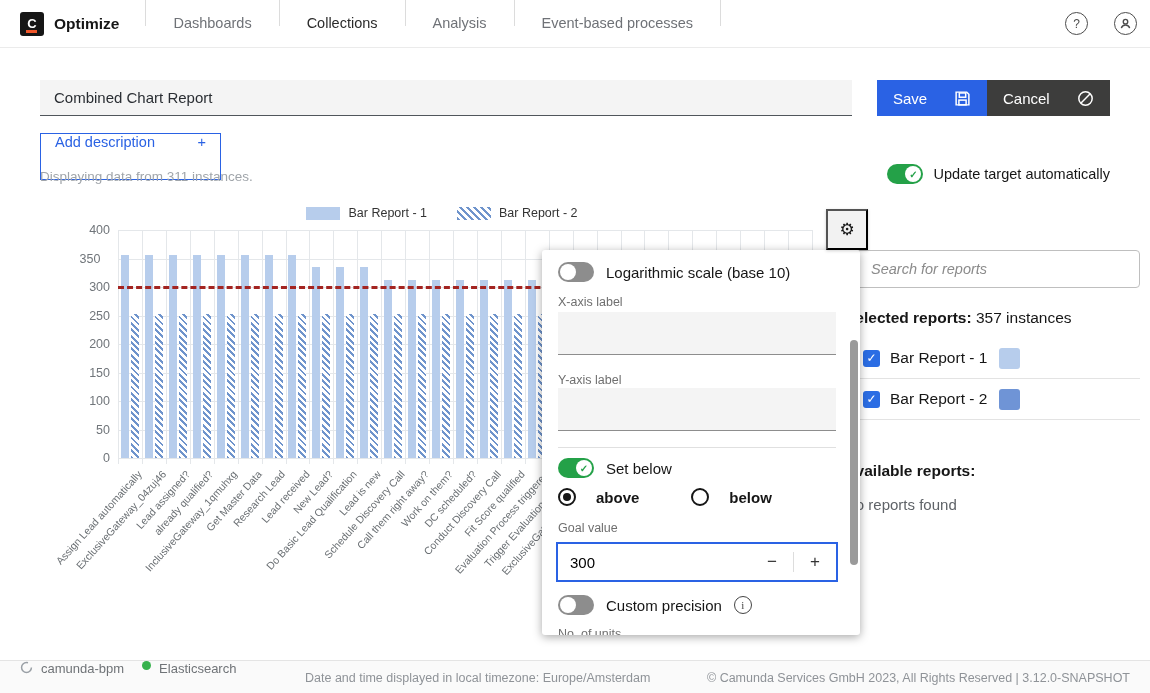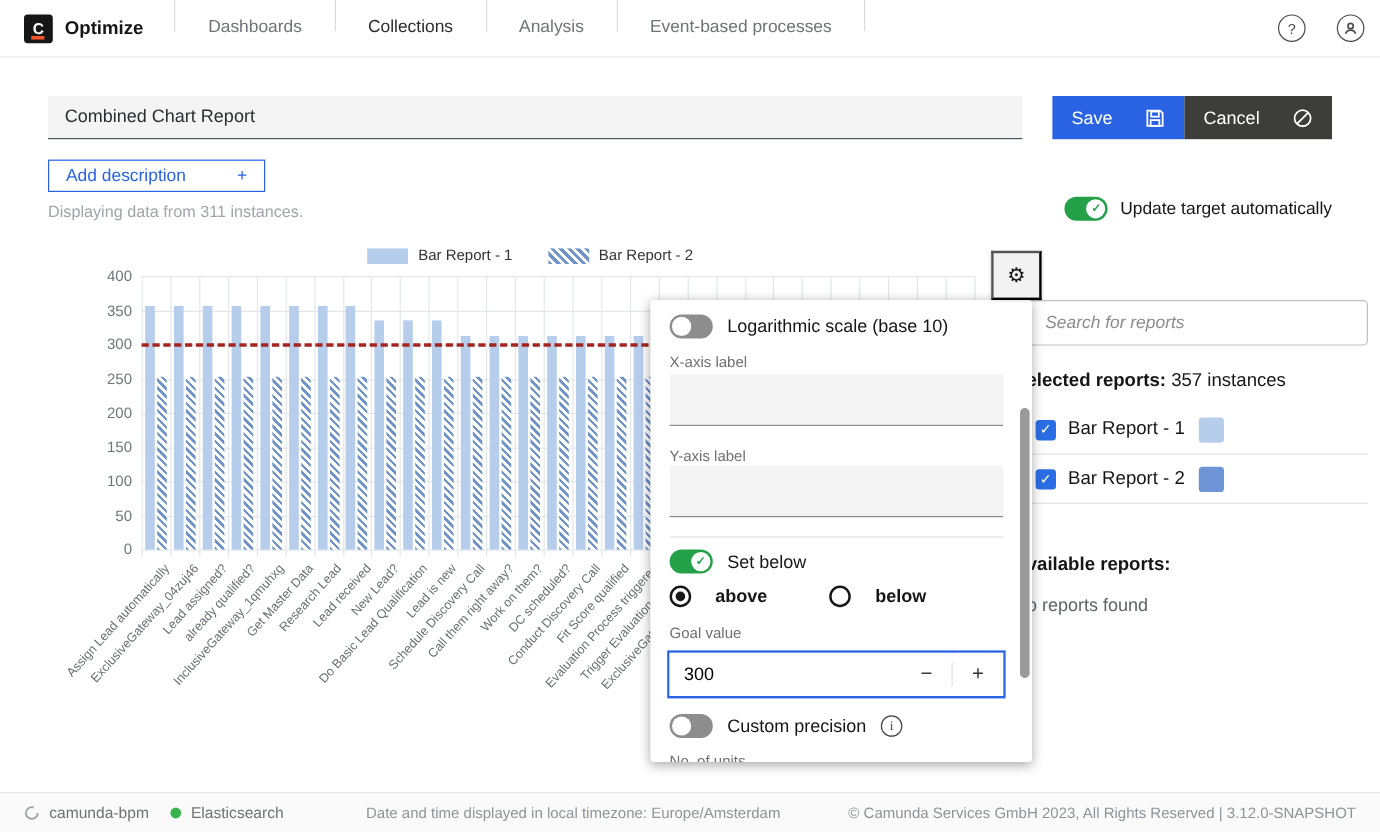--- a/index.html
+++ b/index.html
@@ -24,22 +24,22 @@
     display:flex;align-items:center;justify-content:center;font-size:12px;color:#4c4c4c;cursor:pointer;}
   
   .title-input{position:absolute;left:40px;top:80px;width:812px;height:36px;background:#f4f4f4;
     border:none;border-bottom:1px solid #50565b;font-size:15px;color:#2a2e33;
     padding:0 14px;font-family:"Liberation Sans",sans-serif;box-sizing:border-box;}
   .btn{position:absolute;top:80px;height:36px;border:none;color:#fff;font-size:15px;
     display:flex;align-items:center;justify-content:space-between;cursor:pointer;
     font-family:"Liberation Sans",sans-serif;box-sizing:border-box;padding:0 16px;}
   .btn-save{left:877px;width:110px;background:#2a62e4;}
   .btn-cancel{left:987px;width:123px;background:#3d3d3c;}
-  .add-desc{position:absolute;left:40px;top:133px;width:181px;height:27px;background:#fff;
-    border:1px solid #2a62e4;color:#2a62e4;font-size:14.5px;display:flex;align-items:center;
+  .add-desc{position:absolute;left:40px;top:133px;width:181px;height:47px;background:#fff;
+    border:1px solid #2a62e4;color:#2a62e4;font-size:14.5px;display:flex;
     justify-content:space-between;padding:0 14px;cursor:pointer;box-sizing:border-box;
     font-family:"Liberation Sans",sans-serif;}
   .instances-note{position:absolute;left:40px;top:169px;font-size:13.5px;color:#a0a5aa;}
   .update-preview{position:absolute;right:40px;top:164px;display:flex;align-items:center;gap:10px;
     font-size:14.5px;color:#161616;}
   
   .toggle{position:relative;width:36px;height:20px;border-radius:10px;cursor:pointer;flex:0 0 auto;}
   .toggle.off{background:#8d8d8d;}
   .toggle.on{background:#24a148;}
   .knob{position:absolute;top:2px;width:16px;height:16px;border-radius:50%;background:#fff;
@@ -97,21 +97,21 @@
     display:flex;align-items:center;gap:10px;z-index:2;}
   .kebab{display:flex;gap:2px;flex:0 0 auto;}
   .kebab i{display:flex;flex-direction:column;gap:2px;}
   .kebab b{width:3px;height:3px;border-radius:50%;background:#4c4c4c;}
   .report-label{font-size:15.5px;color:#161616;}
   .report-swatch{width:21px;height:21px;border-radius:3px;margin-left:2px;cursor:pointer;}
   .panel-empty{position:absolute;left:845px;font-size:15px;color:#5f6368;z-index:2;}
   
   .footer{position:absolute;left:0;top:660px;width:1150px;height:33px;background:#fafafa;
     border-top:1px solid #e4e4e4;font-size:12.5px;color:#8f9398;}
-  .footer-left{position:absolute;left:20px;top:0;height:33px;display:flex;align-items:center;gap:8px;}
+  .footer-left{position:absolute;left:20px;top:0;height:33px;display:flex;gap:8px;}
   .footer-left .name{color:#6f7377;font-size:13px;}
   .status-dot{width:9px;height:9px;border-radius:50%;background:#37b24d;margin-left:10px;}
   .footer-mid{position:absolute;left:305px;top:0;height:33px;display:flex;align-items:center;}
   .footer-right{position:absolute;right:20px;top:0;height:33px;display:flex;align-items:center;}
 </style>
 </head>
 <body>
 
 <div class="topbar">
   <div class="logo">
@@ -189,21 +189,21 @@
       <div class="ytick" style="top: 164px;">100</div>
       <div class="gridline-h" style="top: 142.5px;"></div>
       <div class="ytick" style="top: 135.5px;">150</div>
       <div class="gridline-h" style="top: 114px;"></div>
       <div class="ytick" style="top: 107px;">200</div>
       <div class="gridline-h" style="top: 85.5px;"></div>
       <div class="ytick" style="top: 78.5px;">250</div>
       <div class="gridline-h" style="top: 57px;"></div>
       <div class="ytick" style="top: 50px;">300</div>
       <div class="gridline-h" style="top: 28.5px;"></div>
-      <div class="ytick" style="top: 21.5px;">350</div>
+      <div class="ytick" style="top: 21.5px; text-align: center;">350</div>
       <div class="gridline-h" style="top: 0px;"></div>
       <div class="ytick" style="top: -7px;">400</div>
       <div class="gridline-v" style="left: 0px;"></div>
       <div class="gridline-v" style="left: 23.931px;"></div>
       <div class="gridline-v" style="left: 47.8621px;"></div>
       <div class="gridline-v" style="left: 71.7931px;"></div>
       <div class="gridline-v" style="left: 95.7241px;"></div>
       <div class="gridline-v" style="left: 119.655px;"></div>
       <div class="gridline-v" style="left: 143.586px;"></div>
       <div class="gridline-v" style="left: 167.517px;"></div>

